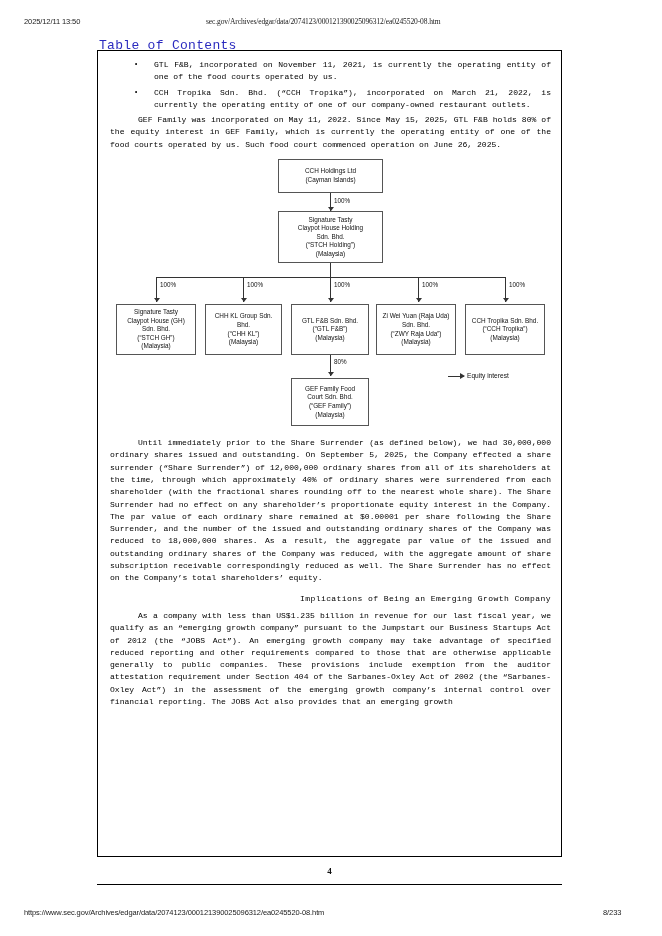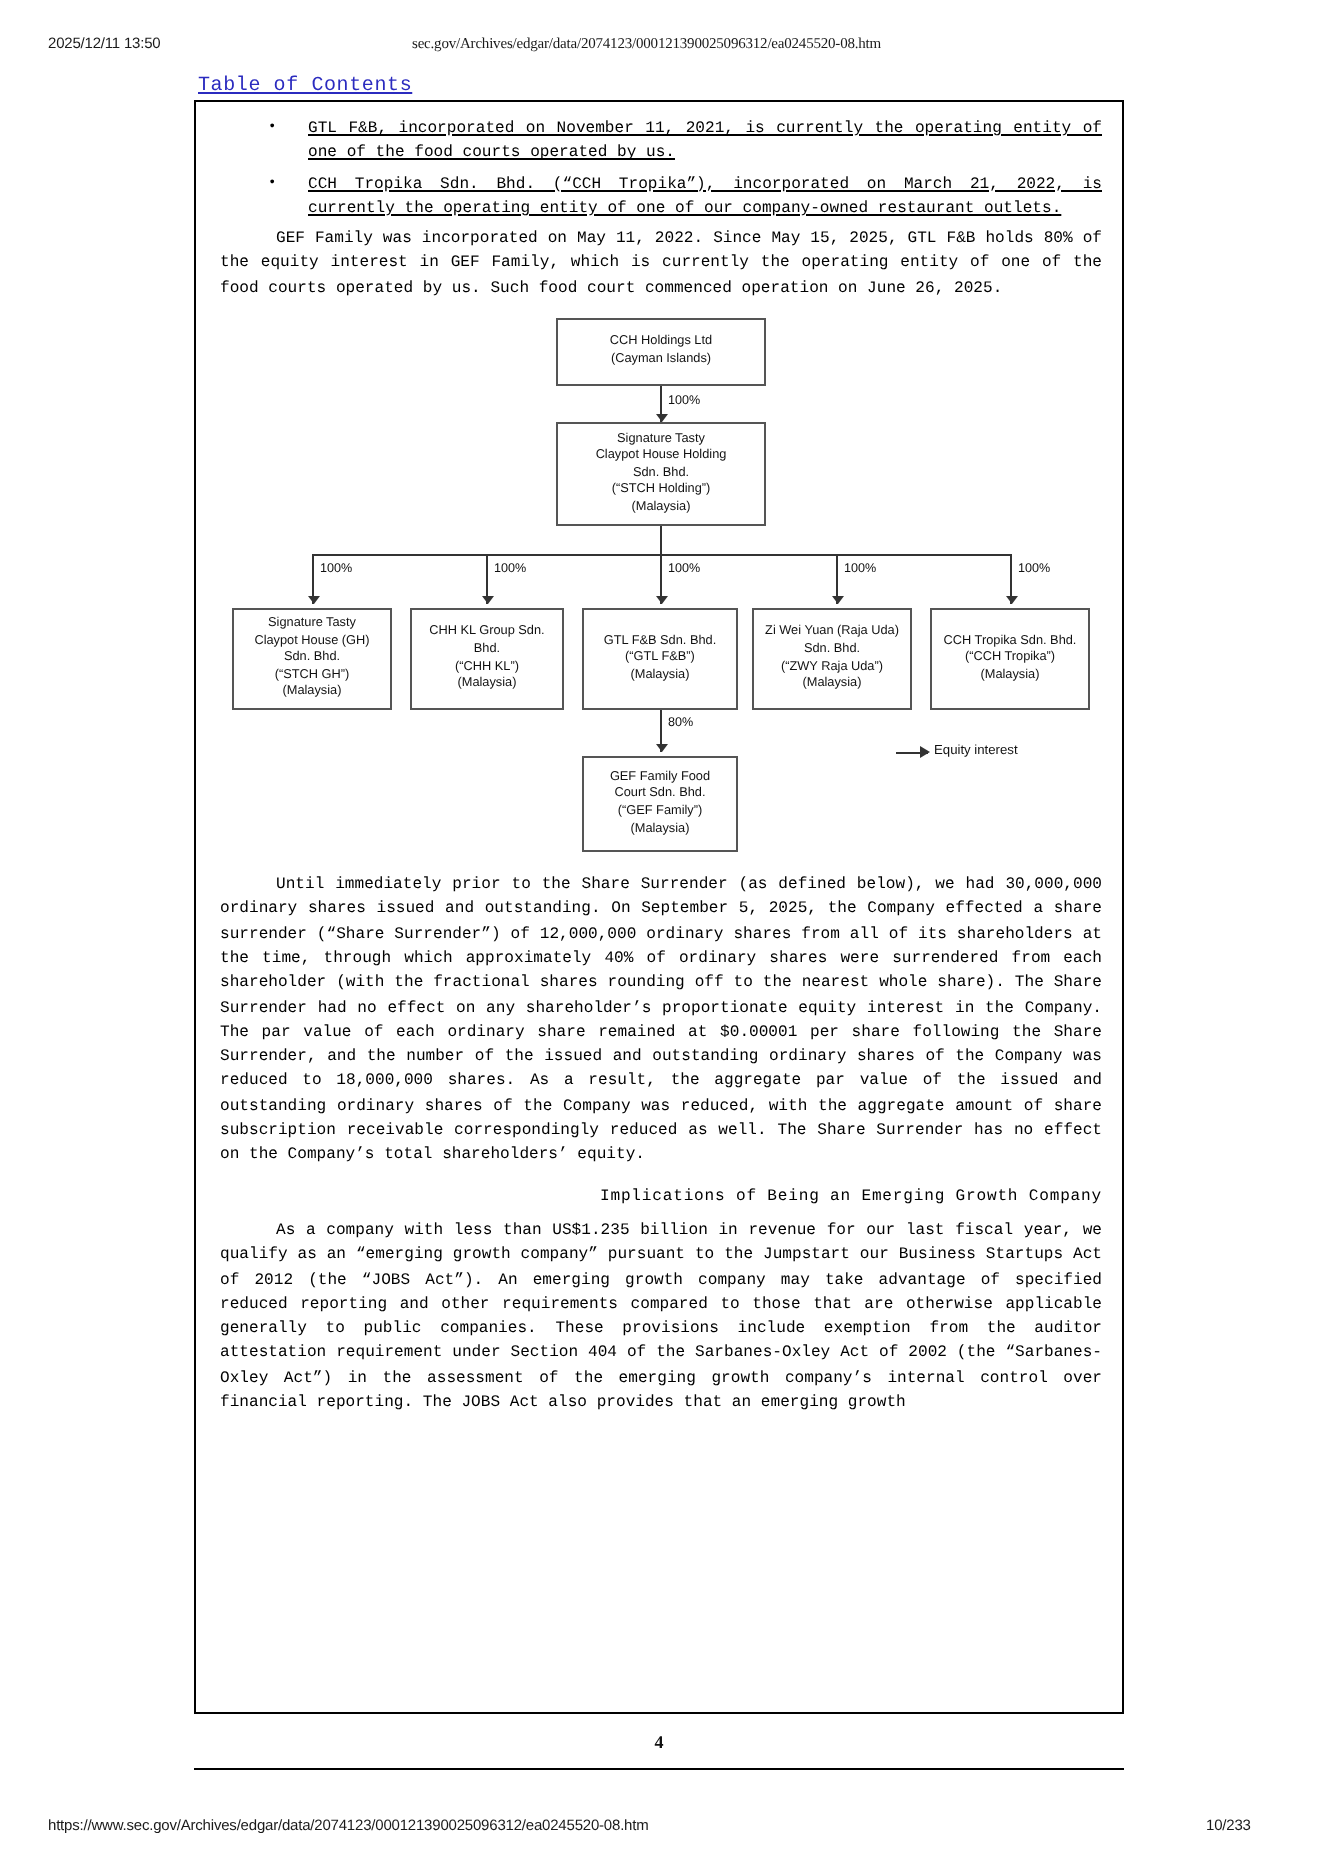--- a/index.html
+++ b/index.html
@@ -33,21 +33,21 @@
   .hdr-url  { position: absolute; left: 206px; top: 0; white-space: nowrap; font-family: Liberation Serif, serif; }
   .ftr-url  { position: absolute; left: 24px; top: 0; white-space: nowrap; }
   .ftr-page { position: absolute; left: 603px; top: 0; white-space: nowrap; }
 
   
   .toc-link {
     position: absolute;
     left: 99px;
     top: 38px;
     font-family: "Liberation Mono", monospace;
-    font-size: 10px;
+    font-size: 13px;
     color: #2b2bbf;
     text-decoration: underline;
     letter-spacing: 0.3px;
     white-space: nowrap;
   }
 
   
   .page-frame {
     position: absolute;
     left: 97px;
@@ -75,21 +75,20 @@
     list-style: none;
     margin: 0 0 0 0;
     padding: 0;
   }
   ul.bullets li {
     position: relative;
     padding-left: 44px;
     margin-bottom: 3px;
     text-align: justify;
     text-justify: inter-word;
-    text-decoration: underline;
   }
   ul.bullets li::before {
     content: "\2022";
     position: absolute;
     left: 24px;
     top: -1px;
     font-size: 7px;
   }
 
   p.para {
@@ -319,14 +318,14 @@
     <p class="heading">Implications of Being an Emerging Growth Company</p>
     <p class="para">As a company with less than US$1.235 billion in revenue for our last fiscal year, we qualify as an “emerging growth company” pursuant to the Jumpstart our Business Startups Act of 2012 (the “JOBS Act”). An emerging growth company may take advantage of specified reduced reporting and other requirements compared to those that are otherwise applicable generally to public companies. These provisions include exemption from the auditor attestation requirement under Section 404 of the Sarbanes-Oxley Act of 2002 (the “Sarbanes-Oxley Act”) in the assessment of the emerging growth company’s internal control over financial reporting. The JOBS Act also provides that an emerging growth</p>
   </div>
 </div>
 
 <div class="page-num">4</div>
 <div class="page-rule"></div>
 
 <div class="print-footer">
   <div class="ftr-url">https://www.sec.gov/Archives/edgar/data/2074123/000121390025096312/ea0245520-08.htm</div>
-  <div class="ftr-page">10/233</div>
+  <div class="ftr-page">8/233</div>
 </div>
 
 </body></html>

